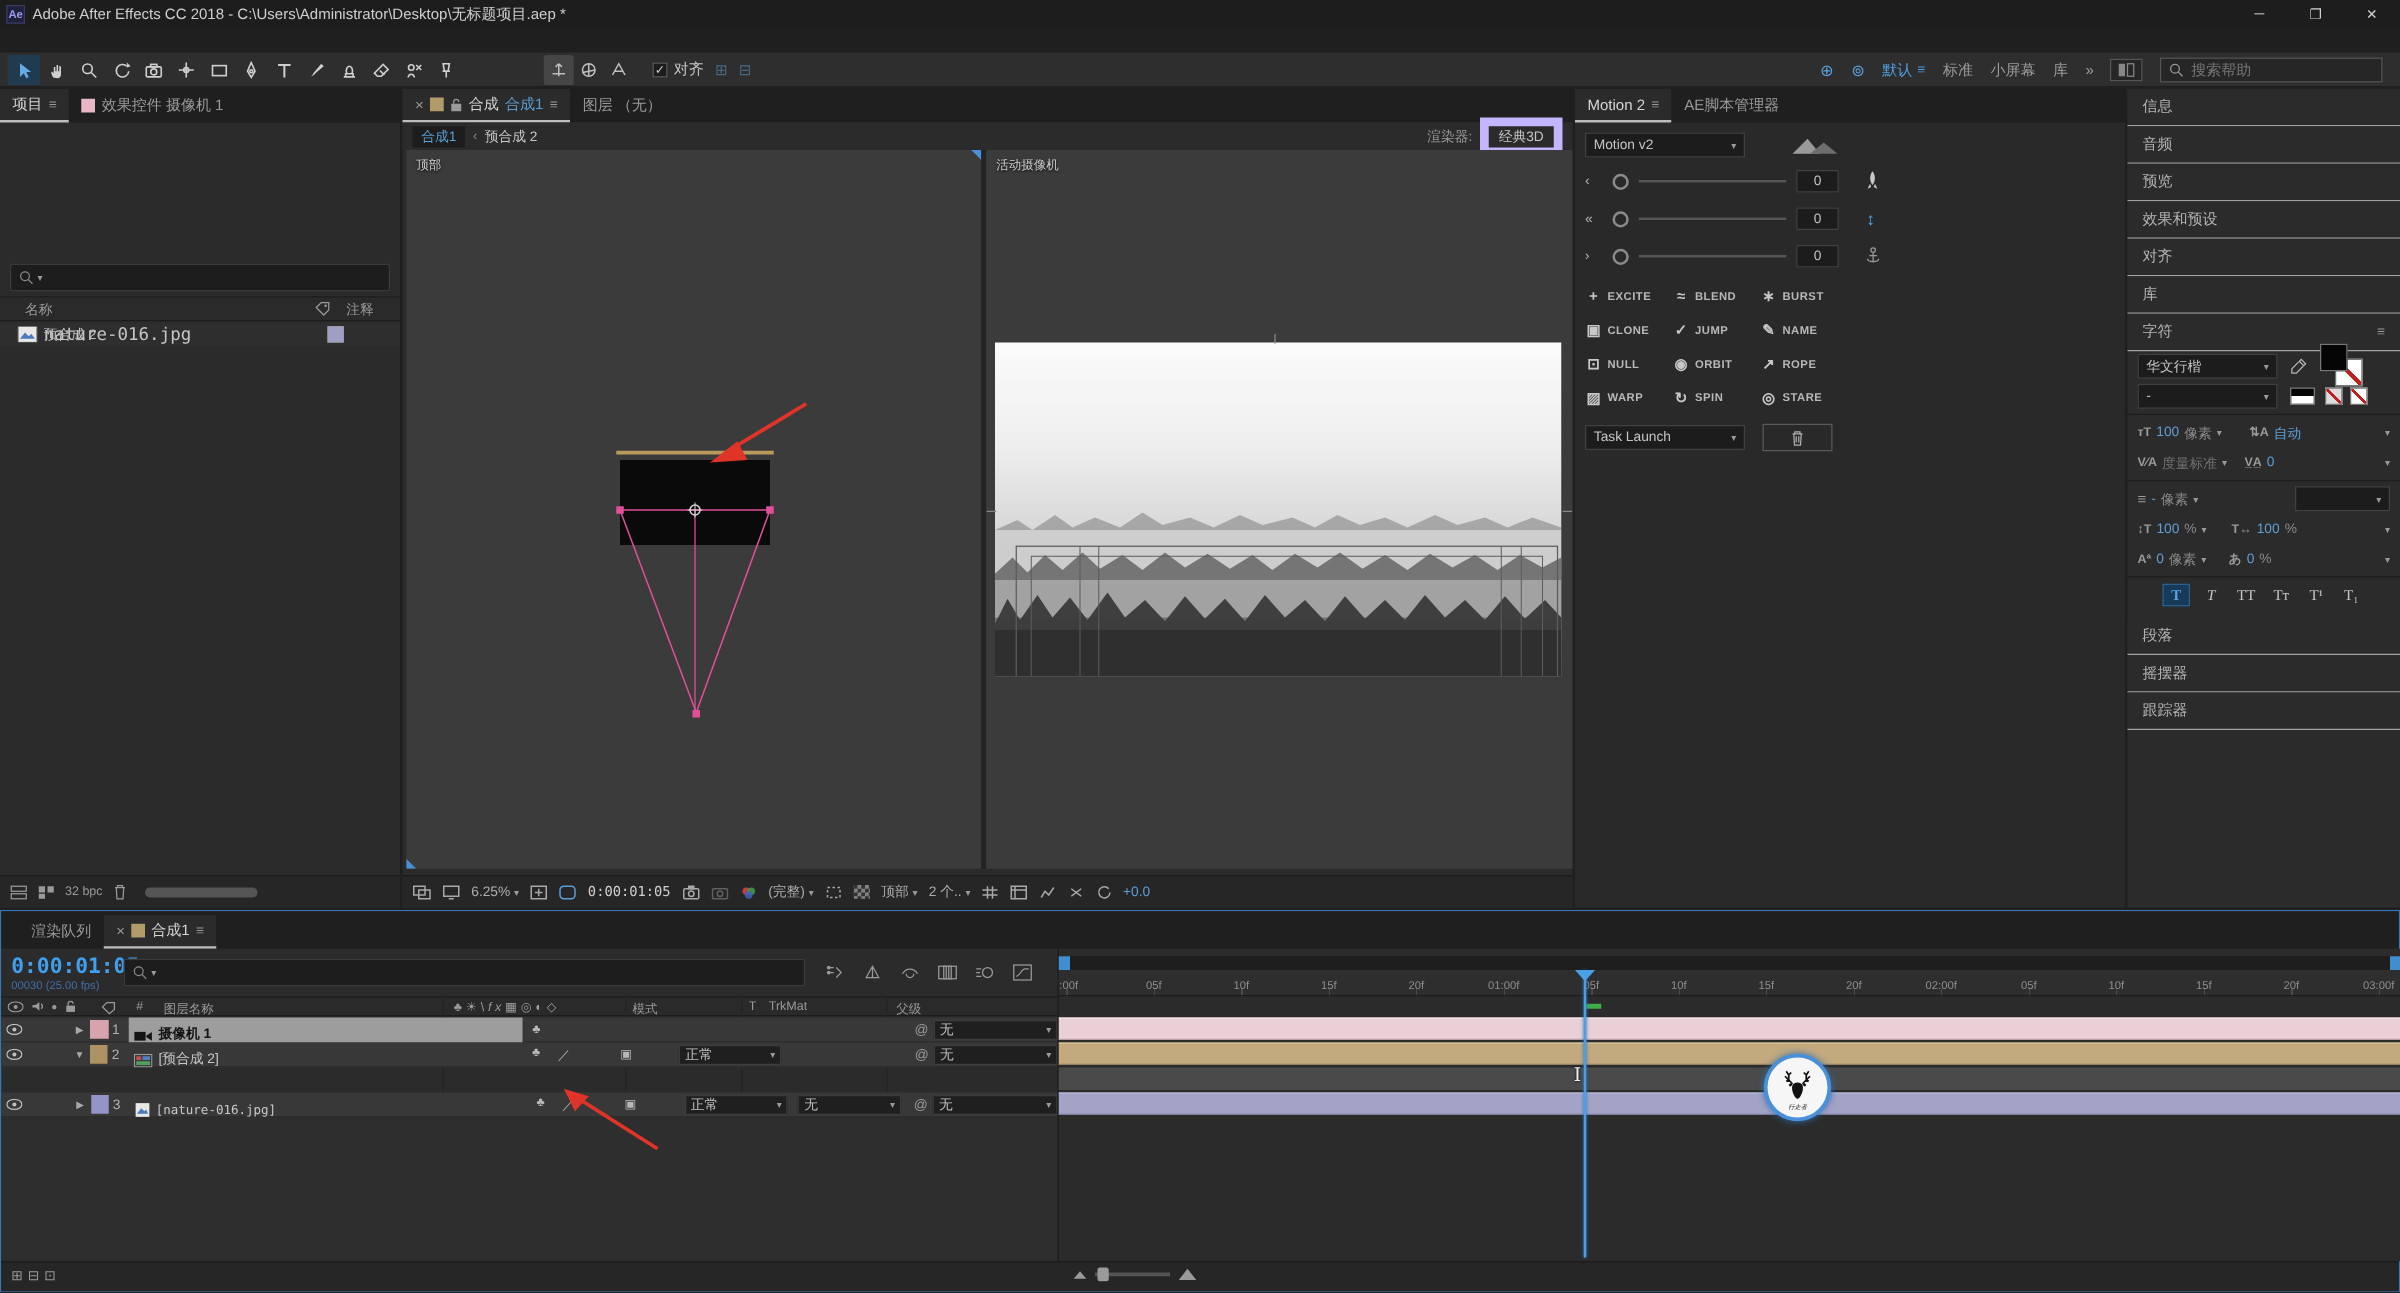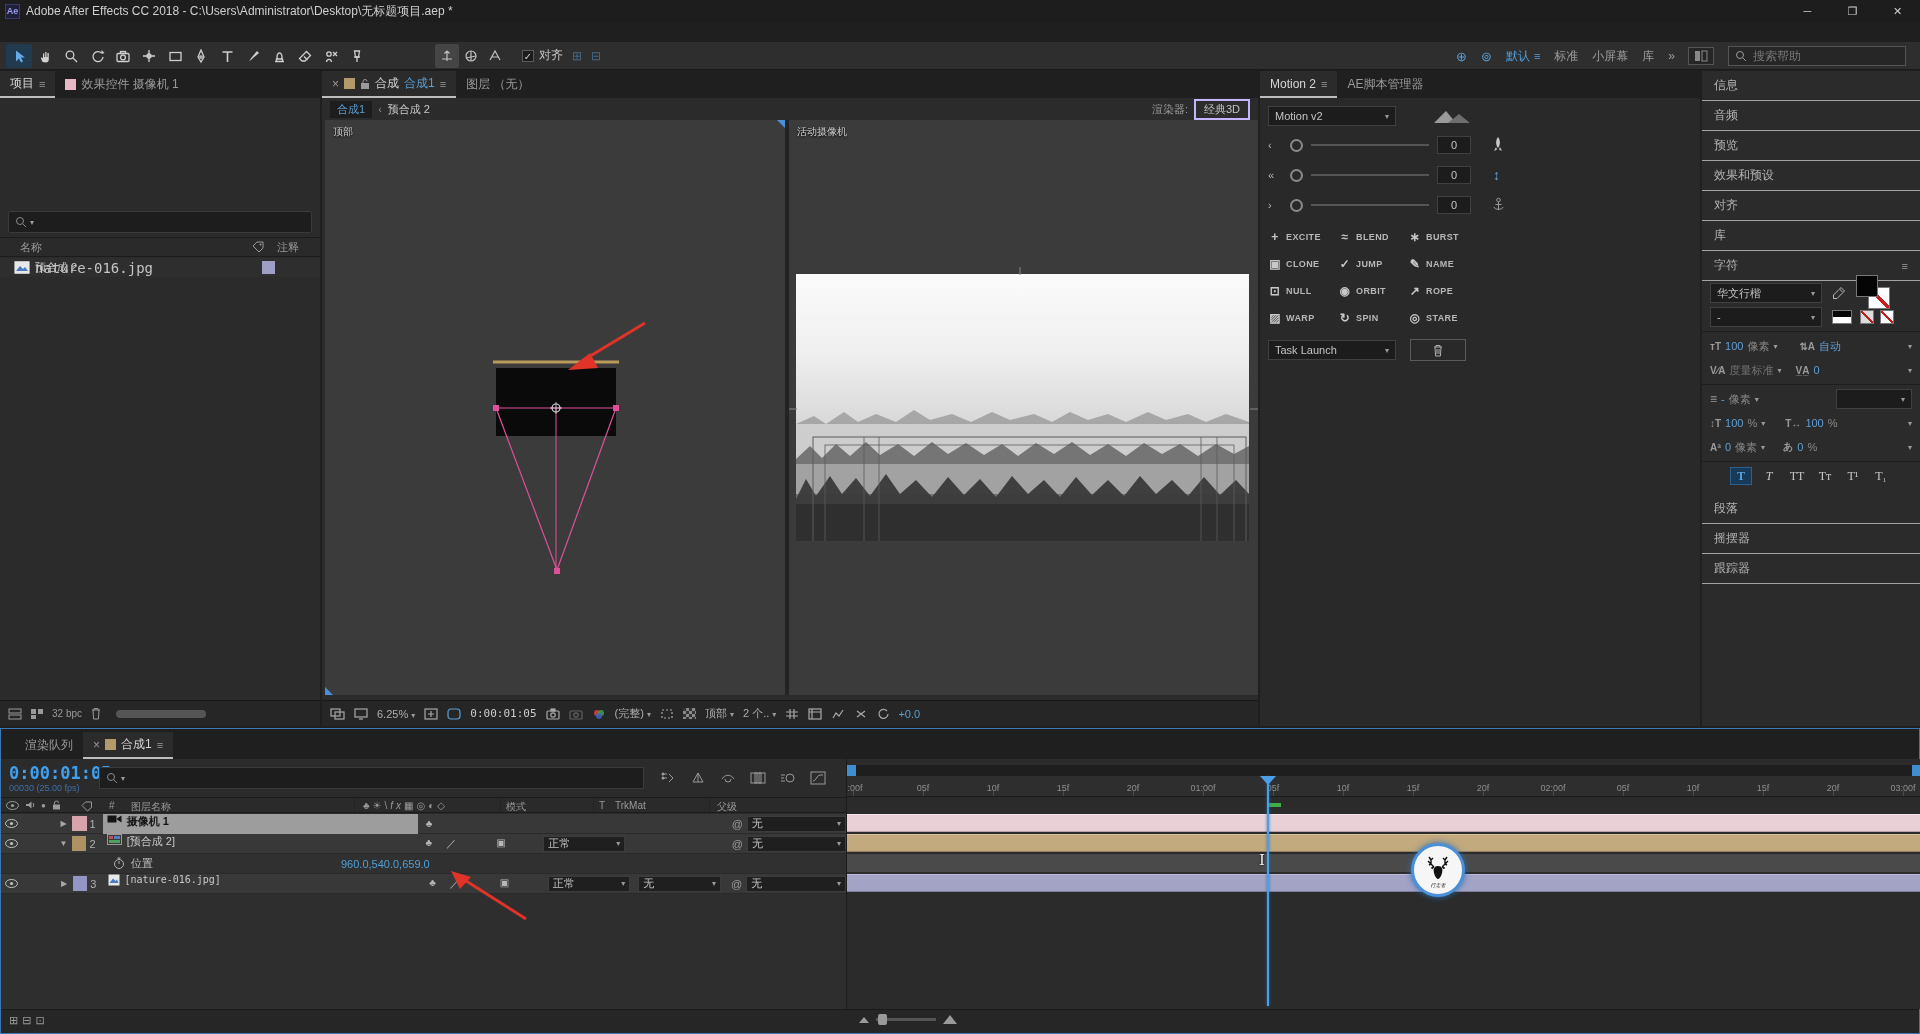--- a/index.html
+++ b/index.html
@@ -79,21 +79,21 @@
   .proj-footer { position:absolute; left:0; bottom:0; width:320px; height:26px;
                  background:#262626; border-top:1px solid #1a1a1a; display:flex;
                  align-items:center; gap:8px; padding:0 8px; color:#9a9a9a; font-size:10px; }
 
   
   .crumbrow { position:absolute; left:0; top:27px; width:936px; height:22px;
               background:#2b2b2b; display:flex; align-items:center; padding:0 8px; gap:6px;
               font-size:11px; }
   .crumb-active { background:#1d1d1d; padding:1px 7px; color:#5a9fd4; }
   .renderer { margin-left:auto; display:flex; align-items:center; gap:6px; color:#9a9a9a; }
-  .renderer-btn { border:2px solid #c4b5fd; padding:1px 8px; color:#c4c4c4; }
+  .renderer-btn { border:7px solid #c4b5fd; padding:1px 8px; color:#c4c4c4; }
   .viewport { position:absolute; top:49px; height:575px; background:#3b3b3b; overflow:hidden; }
   .vp-label { position:absolute; left:8px; top:5px; font-size:10px; color:#cfcfcf;
               text-shadow:0 1px 2px #000; z-index:5; }
   .vp-corner { position:absolute; width:0; height:0; z-index:6; }
   .viewer-controls { position:absolute; left:0; bottom:0; width:936px; height:26px;
                      background:#262626; border-top:1px solid #1a1a1a; display:flex;
                      align-items:center; gap:9px; padding:0 8px; font-size:11px; color:#aeaeae; }
   .vc-ico svg { stroke:#a8a8a8; fill:none; stroke-width:1.2; }
   .checker { width:13px; height:11px;
              background:
@@ -139,21 +139,21 @@
   .tl-icons { display:flex; gap:14px; margin-left:16px; color:#9a9a9a; font-size:12px; }
   .tl-cols { position:absolute; left:0; top:68px; width:845px; height:16px; background:#2a2a2a;
              border-top:1px solid #1c1c1c; border-bottom:1px solid #1c1c1c;
              font-size:10px; color:#9a9a9a; }
   .tl-row { position:absolute; left:0; width:845px; height:20px; background:#383838;
             border-bottom:1px solid #2a2a2a; display:flex; align-items:center; font-size:11px; }
   .lrow-num { width:14px; color:#b0b0b0; }
   .lab-sw { width:15px; height:15px; margin:0 3px; }
   .exp { width:12px; font-size:8px; color:#a8a8a8; text-align:center; }
   .eye-cell { width:22px; display:flex; justify-content:center; }
-  .name-cell { width:332px; height:20px; display:flex; align-items:flex-start; gap:5px; padding-left:4px; }
+  .name-cell { width:332px; height:20px; display:flex; align-items:flex-end; gap:5px; padding-left:4px; }
   .name-cell.sel { background:#9d9d9d; color:#141414; font-weight:bold; }
   .sw-cell { width:132px; display:flex; gap:14px; padding-left:8px; color:#b8b8b8; font-size:10px; }
   .mode-dd { width:86px; height:16px; margin-right:8px; }
   .tiny-dd { background:#1f1f1f; border:1px solid #3c3c3c; height:16px; font-size:11px;
              color:#c0c0c0; display:flex; align-items:center; justify-content:space-between; padding:0 4px; }
   .colline { position:absolute; top:68px; width:1px; height:96px; background:#242424; }
   .ruler-label { position:absolute; bottom:3px; transform:translateX(-50%);
                  font-size:9px; color:#8e8e8e; }
   .lane { position:absolute; left:0; width:1074px; height:18px; }
   .tl-bottom { position:absolute; left:0; bottom:0; width:100%; height:24px; background:#262626;
@@ -924,29 +924,20 @@
           <span class="chev">▾</span>
         </span>
       <span style="width:104px;"></span>
       <span style="color:#9a9a9a;margin-right:4px;">@</span>
       <span class="tiny-dd" style="width:104px;">
           <span>无</span>
           <span class="chev">▾</span>
         </span>
     </div>
 
-    <div class="tl-row" style="top:125px;background:#303030;">
-      <span style="width:112px;"></span>
-      <svg width="12" height="13">
-          <circle cx="6" cy="7" r="4.5" fill="none" stroke="#b0b0b0"></circle>
-          <path d="M6 7 V4 M4.5 1 H7.5 M6 1 V2.5" stroke="#b0b0b0" fill="none"></path>
-        </svg>
-      <span style="margin-left:6px;color:#c0c0c0;">位置</span>
-      <span style="margin-left:188px;color:#4f9fd8;">960.0,540.0,659.0</span>
-    </div>
 
     <div class="tl-row" style="top:145px;">
       <span class="eye-cell">
           <svg width="13" height="9">
             <ellipse cx="6.5" cy="4.5" rx="6" ry="4" fill="none" stroke="#c0c0c0"></ellipse>
             <circle cx="6.5" cy="4.5" r="1.6" fill="#c0c0c0"></circle>
           </svg>
         </span>
       <span style="width:38px;"></span>
       <span class="exp">▶</span>

